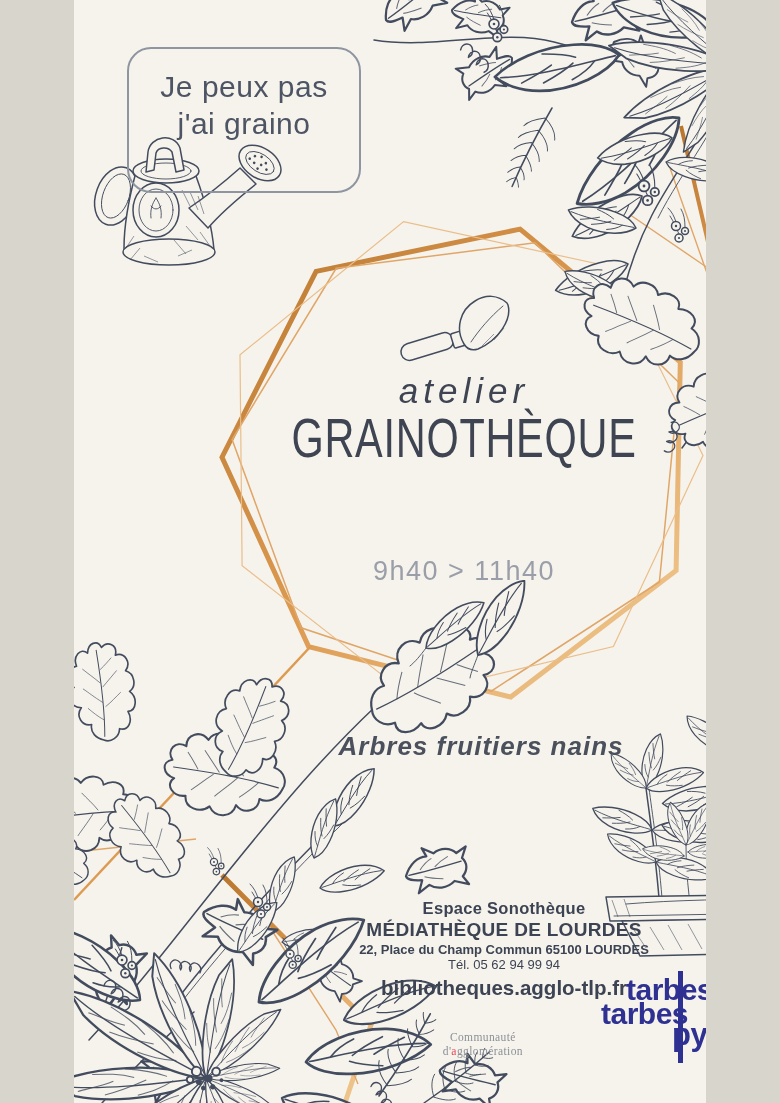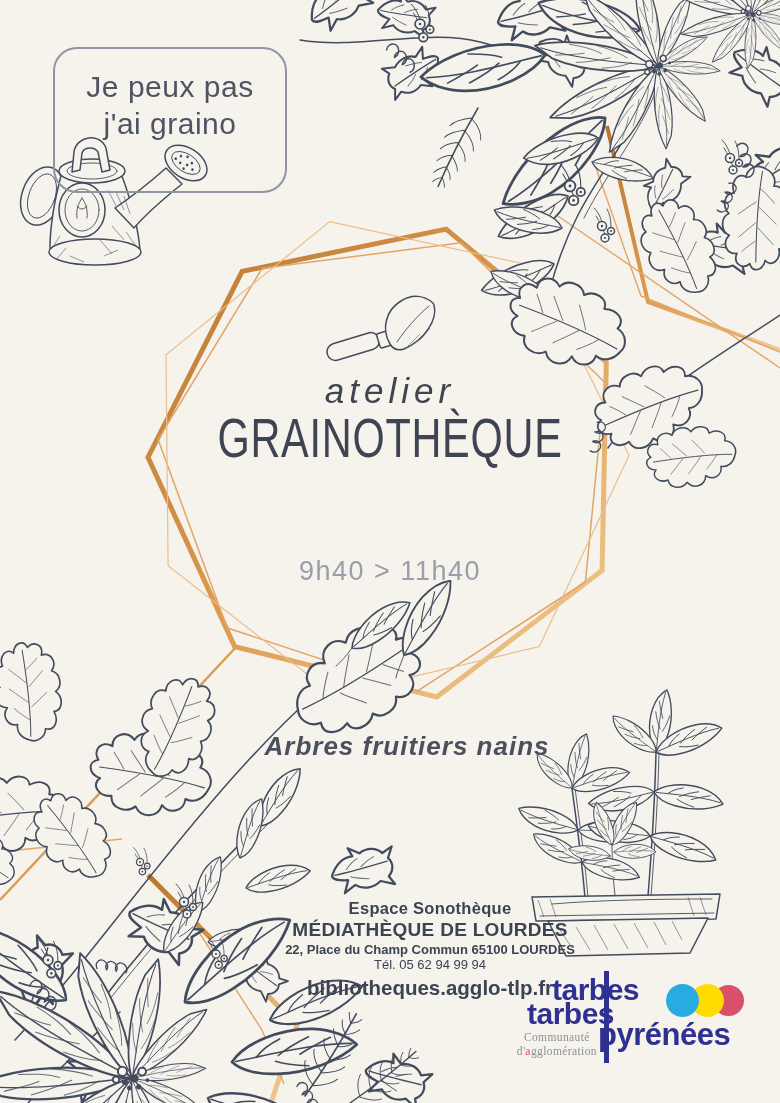--- a/index.html
+++ b/index.html
@@ -1,16 +1,16 @@
 <!DOCTYPE html>
 <html style="--background: #f6f3ec; --paper: #f6f3ec; --ink: #434c5e; --bubble-border: #8e95a1; --text-dark: #3e4452; --text-medium: #565c68; --text-light: #9a9ea8; --gold-dark: #b9762f; --gold-mid: #dd9b52; --gold-light: #f2cd97; --navy: #2e3192; --circle-blue: #29abe2; --circle-yellow: #ffdc00; --circle-red: #d8506a; --accent-red: #e8454f;"><head>
 <meta charset="utf-8">
 <style>
   html,body{margin:0;padding:0;background:#d8d5cd;}
-  .canvas{position:relative;width:780px;height:1103px;margin:0 auto;overflow:hidden;
+  .canvas{position:relative;width:632px;height:1103px;margin:0 auto;overflow:hidden;
           background:var(--background,#f6f3ec);font-family:"Liberation Sans",sans-serif;}
   .abs{position:absolute;}
   svg{display:block;}
   
   .ink{stroke:var(--ink,#434c5e);stroke-width:1.5;fill:none;stroke-linecap:round;stroke-linejoin:round;}
   .thin{stroke-width:0.9;}
   .paper{fill:var(--paper,#f6f3ec);}
   .dot{fill:var(--ink,#434c5e);stroke:none;}
   .hatch{stroke:var(--ink,#434c5e);stroke-width:0.7;opacity:.8;fill:none;}
   

